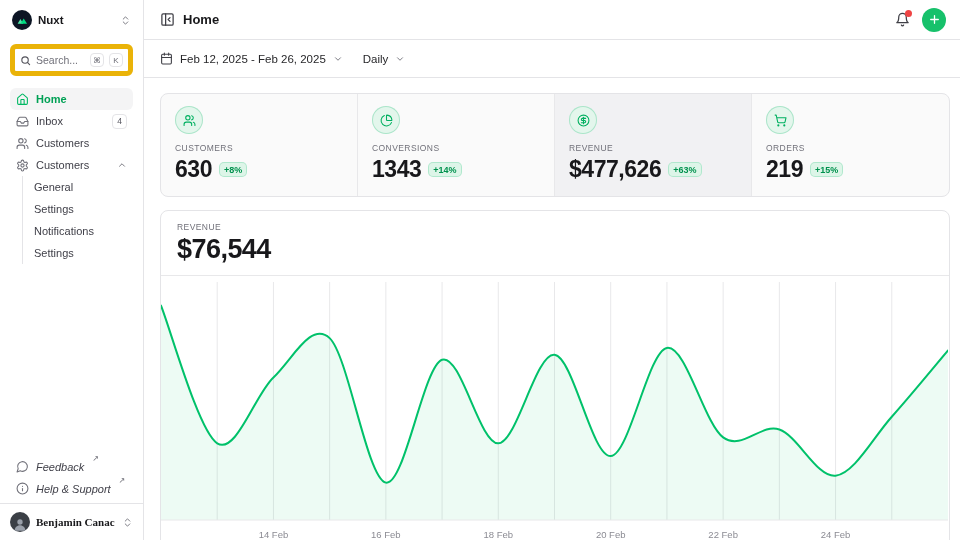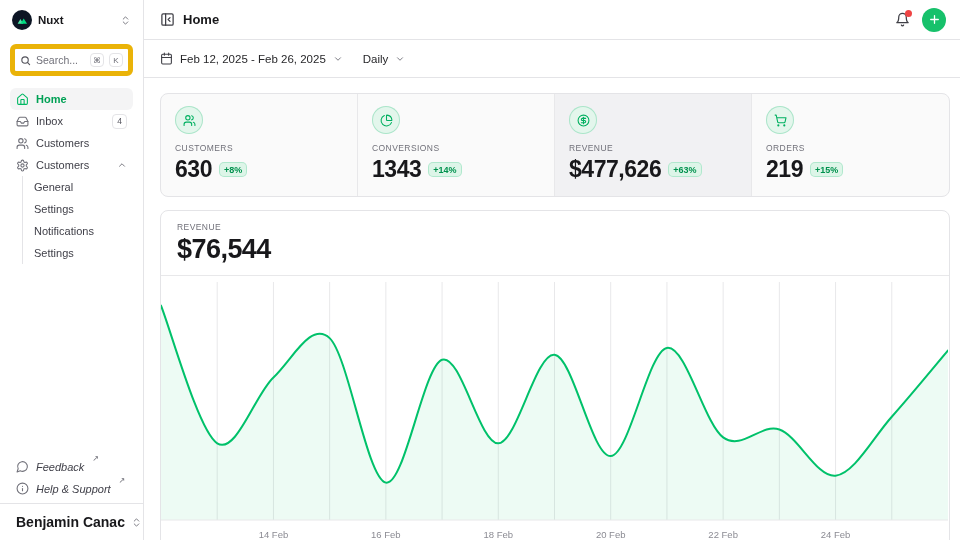--- a/index.html
+++ b/index.html
@@ -37,21 +37,21 @@
   .sb-spacer { flex:1; }
   .sb-footer-links { display:flex; flex-direction:column; padding-bottom:8px; }
   .link-item { display:flex; align-items:flex-end; gap:7px; height:22px; padding:0 6px;
     font-size:11px; color:#404049; cursor:pointer;font-style:italic; }
   .link-item .ni-icon { display:flex; color:#71717a; }
   .ext { font-size:8px; color:#71717a; margin-left:1px; align-self:flex-start; margin-top:3px; }
   .sb-user-wrap { border-top:1px solid #e4e4e7; padding:6px 10px; }
   .user-row { display:flex; align-items:center; gap:6px; height:24px; cursor:pointer; }
   .avatar { width:20px; height:20px; border-radius:50%; background:#3b3f46; overflow:hidden;
     display:flex; align-items:flex-end; justify-content:center; }
-  .user-name { font-size:14px; font-weight:700; flex:1; white-space:nowrap; }
+  .user-name { font-size:11px; font-weight:700; flex:1; white-space:nowrap;font-family:Liberation Serif, serif; }
 
   
   .main { flex:1; display:flex; flex-direction:column; min-width:0; }
   .hdr { height:40px; min-height:40px; border-bottom:1px solid #e4e4e7; display:flex;
     align-items:center; padding:0 14px 0 16px; }
   .hdr-left { display:flex; align-items:center; gap:8px; flex:1; }
   .hdr-title { font-size:13px; font-weight:700; }
   .collapse-btn { display:flex; color:#3f3f46; cursor:pointer; }
   .hdr-right { display:flex; align-items:center; gap:12px; }
   .bell-wrap { position:relative; display:flex; cursor:pointer; color:#3f3f46; }

